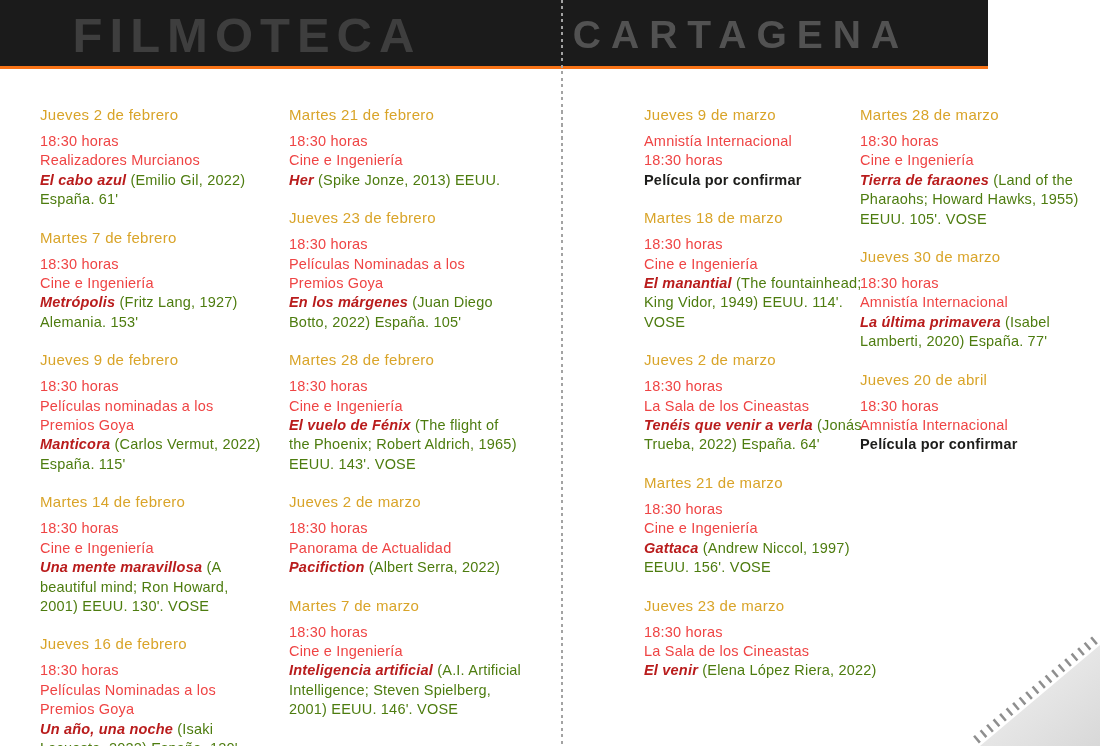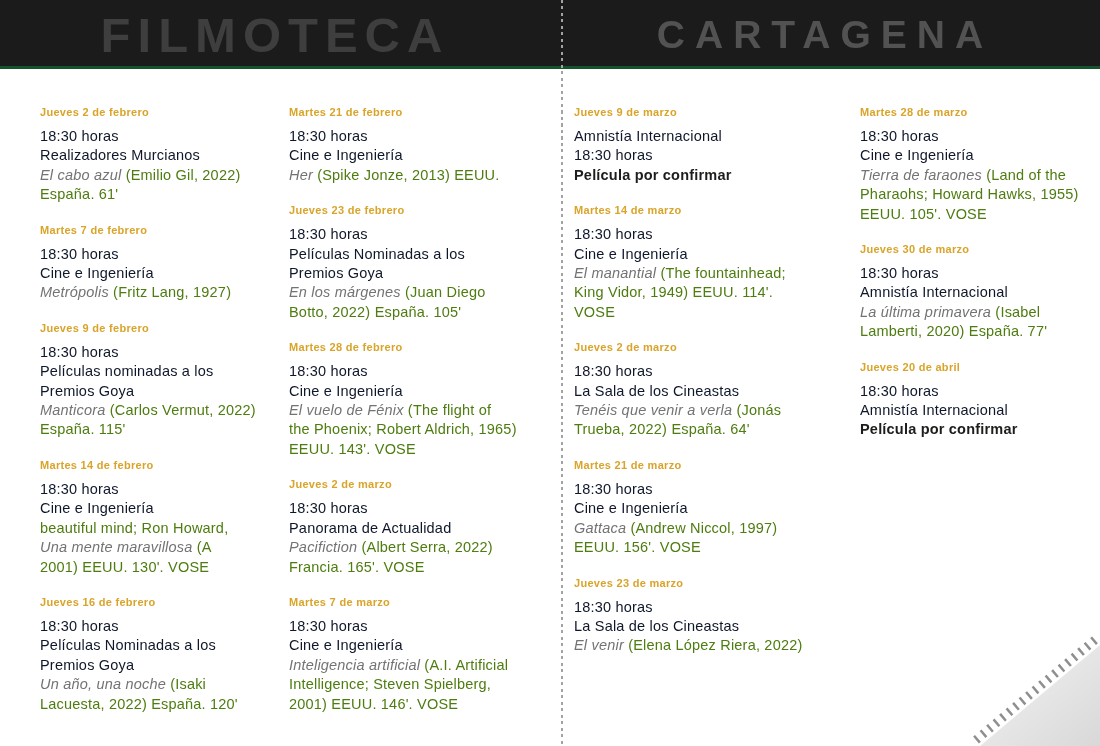--- a/index.html
+++ b/index.html
@@ -2,53 +2,53 @@
 <html><head>
 <meta charset="utf-8">
 <style>
   html,body{margin:0;padding:0;background:#ffffff;}
   .page{
     position:relative;width:1100px;height:746px;overflow:hidden;background:#ffffff;
     font-family:"Liberation Sans","DejaVu Sans",sans-serif;
   }
   
   .header{
-    position:absolute;top:0;left:0;width:1100px;height:66px;
-    background:#1b1b1b;border-bottom:3px solid #14532d;display:flex;
+    position:absolute;top:0;left:0;width:988px;height:66px;
+    background:#1b1b1b;border-bottom:3px solid #f97316;display:flex;
   }
   .header-half{width:50%;display:flex;align-items:center;justify-content:center;}
   .title-left{
     font-size:49px;font-weight:bold;letter-spacing:7px;color:#3e3e3e;
     padding-top:4px;
   }
   .title-right{
     font-size:39px;font-weight:bold;letter-spacing:10px;color:#525252;
     padding-top:4px;
   }
   
   .divider{
     position:absolute;left:561px;top:0;height:746px;width:2px;
     background:repeating-linear-gradient(to bottom,
       #a3a3a3 0,#a3a3a3 3px,transparent 3px,transparent 6.5px);
   }
   
   .col{position:absolute;top:106px;width:245px;}
   .col-0{left:40px;}
   .col-1{left:289px;}
-  .col-2{left:574px;}
+  .col-2{left:644px;}
   .col-3{left:860px;}
   .entry{margin-bottom:19px;}
   .entry-date{
-    color:#d9a429;font-weight:bold;font-size:11px;letter-spacing:.3px;
+    color:#d9a429;font-weight:normal;font-size:15px;letter-spacing:.3px;
     margin-bottom:9px;
   }
   .row{font-size:14.5px;line-height:19.4px;letter-spacing:.2px;white-space:nowrap;}
-  .seg-p{color:#0f172a;}
+  .seg-p{color:#ef4444;}
   .seg-g{color:#4d7c0f;}
-  .seg-t{color:#737373;font-weight:normal;font-style:italic;}
+  .seg-t{color:#b91c1c;font-weight:bold;font-style:italic;}
   .seg-b{color:#1d1d1b;font-weight:bold;}
   
   .corner{position:absolute;right:0;bottom:0;width:132px;height:112px;}
 </style>
 </head>
 <body>
 
 <div class="page">
 
   <div class="header">
@@ -69,35 +69,36 @@
           <div class="row"><span class="seg-p">18:30 horas</span></div>
           <div class="row"><span class="seg-p">Realizadores Murcianos</span></div>
           <div class="row"><span class="seg-t">El cabo azul</span><span class="seg-g"> (Emilio Gil, 2022)</span></div>
           <div class="row"><span class="seg-g">España. 61'</span></div>
         </div>
         <div class="entry">
           <div class="entry-date">Martes 7 de febrero</div>
           <div class="row"><span class="seg-p">18:30 horas</span></div>
           <div class="row"><span class="seg-p">Cine e Ingeniería</span></div>
           <div class="row"><span class="seg-t">Metrópolis</span><span class="seg-g"> (Fritz Lang, 1927)</span></div>
+          <div class="row"><span class="seg-g">Alemania. 153'</span></div>
         </div>
         <div class="entry">
           <div class="entry-date">Jueves 9 de febrero</div>
           <div class="row"><span class="seg-p">18:30 horas</span></div>
           <div class="row"><span class="seg-p">Películas nominadas a los</span></div>
           <div class="row"><span class="seg-p">Premios Goya</span></div>
           <div class="row"><span class="seg-t">Manticora</span><span class="seg-g"> (Carlos Vermut, 2022)</span></div>
           <div class="row"><span class="seg-g">España. 115'</span></div>
         </div>
         <div class="entry">
           <div class="entry-date">Martes 14 de febrero</div>
           <div class="row"><span class="seg-p">18:30 horas</span></div>
           <div class="row"><span class="seg-p">Cine e Ingeniería</span></div>
+          <div class="row"><span class="seg-t">Una mente maravillosa</span><span class="seg-g"> (A</span></div>
           <div class="row"><span class="seg-g">beautiful mind; Ron Howard,</span></div>
-          <div class="row"><span class="seg-t">Una mente maravillosa</span><span class="seg-g"> (A</span></div>
           <div class="row"><span class="seg-g">2001) EEUU. 130'. VOSE</span></div>
         </div>
         <div class="entry">
           <div class="entry-date">Jueves 16 de febrero</div>
           <div class="row"><span class="seg-p">18:30 horas</span></div>
           <div class="row"><span class="seg-p">Películas Nominadas a los</span></div>
           <div class="row"><span class="seg-p">Premios Goya</span></div>
           <div class="row"><span class="seg-t">Un año, una noche</span><span class="seg-g"> (Isaki</span></div>
           <div class="row"><span class="seg-g">Lacuesta, 2022) España. 120'</span></div>
         </div>
@@ -123,40 +124,39 @@
           <div class="row"><span class="seg-p">Cine e Ingeniería</span></div>
           <div class="row"><span class="seg-t">El vuelo de Fénix</span><span class="seg-g"> (The flight of</span></div>
           <div class="row"><span class="seg-g">the Phoenix; Robert Aldrich, 1965)</span></div>
           <div class="row"><span class="seg-g">EEUU. 143'. VOSE</span></div>
         </div>
         <div class="entry">
           <div class="entry-date">Jueves 2 de marzo</div>
           <div class="row"><span class="seg-p">18:30 horas</span></div>
           <div class="row"><span class="seg-p">Panorama de Actualidad</span></div>
           <div class="row"><span class="seg-t">Pacifiction</span><span class="seg-g"> (Albert Serra, 2022)</span></div>
-          <div class="row"><span class="seg-g">Francia. 165'. VOSE</span></div>
         </div>
         <div class="entry">
           <div class="entry-date">Martes 7 de marzo</div>
           <div class="row"><span class="seg-p">18:30 horas</span></div>
           <div class="row"><span class="seg-p">Cine e Ingeniería</span></div>
           <div class="row"><span class="seg-t">Inteligencia artificial</span><span class="seg-g"> (A.I. Artificial</span></div>
           <div class="row"><span class="seg-g">Intelligence; Steven Spielberg,</span></div>
           <div class="row"><span class="seg-g">2001) EEUU. 146'. VOSE</span></div>
         </div>
       </div>
       <div class="col col-2">
         <div class="entry">
           <div class="entry-date">Jueves 9 de marzo</div>
           <div class="row"><span class="seg-p">Amnistía Internacional</span></div>
           <div class="row"><span class="seg-p">18:30 horas</span></div>
           <div class="row"><span class="seg-b">Película por confirmar</span></div>
         </div>
         <div class="entry">
-          <div class="entry-date">Martes 14 de marzo</div>
+          <div class="entry-date">Martes 18 de marzo</div>
           <div class="row"><span class="seg-p">18:30 horas</span></div>
           <div class="row"><span class="seg-p">Cine e Ingeniería</span></div>
           <div class="row"><span class="seg-t">El manantial</span><span class="seg-g"> (The fountainhead;</span></div>
           <div class="row"><span class="seg-g">King Vidor, 1949) EEUU. 114'.</span></div>
           <div class="row"><span class="seg-g">VOSE</span></div>
         </div>
         <div class="entry">
           <div class="entry-date">Jueves 2 de marzo</div>
           <div class="row"><span class="seg-p">18:30 horas</span></div>
           <div class="row"><span class="seg-p">La Sala de los Cineastas</span></div>

